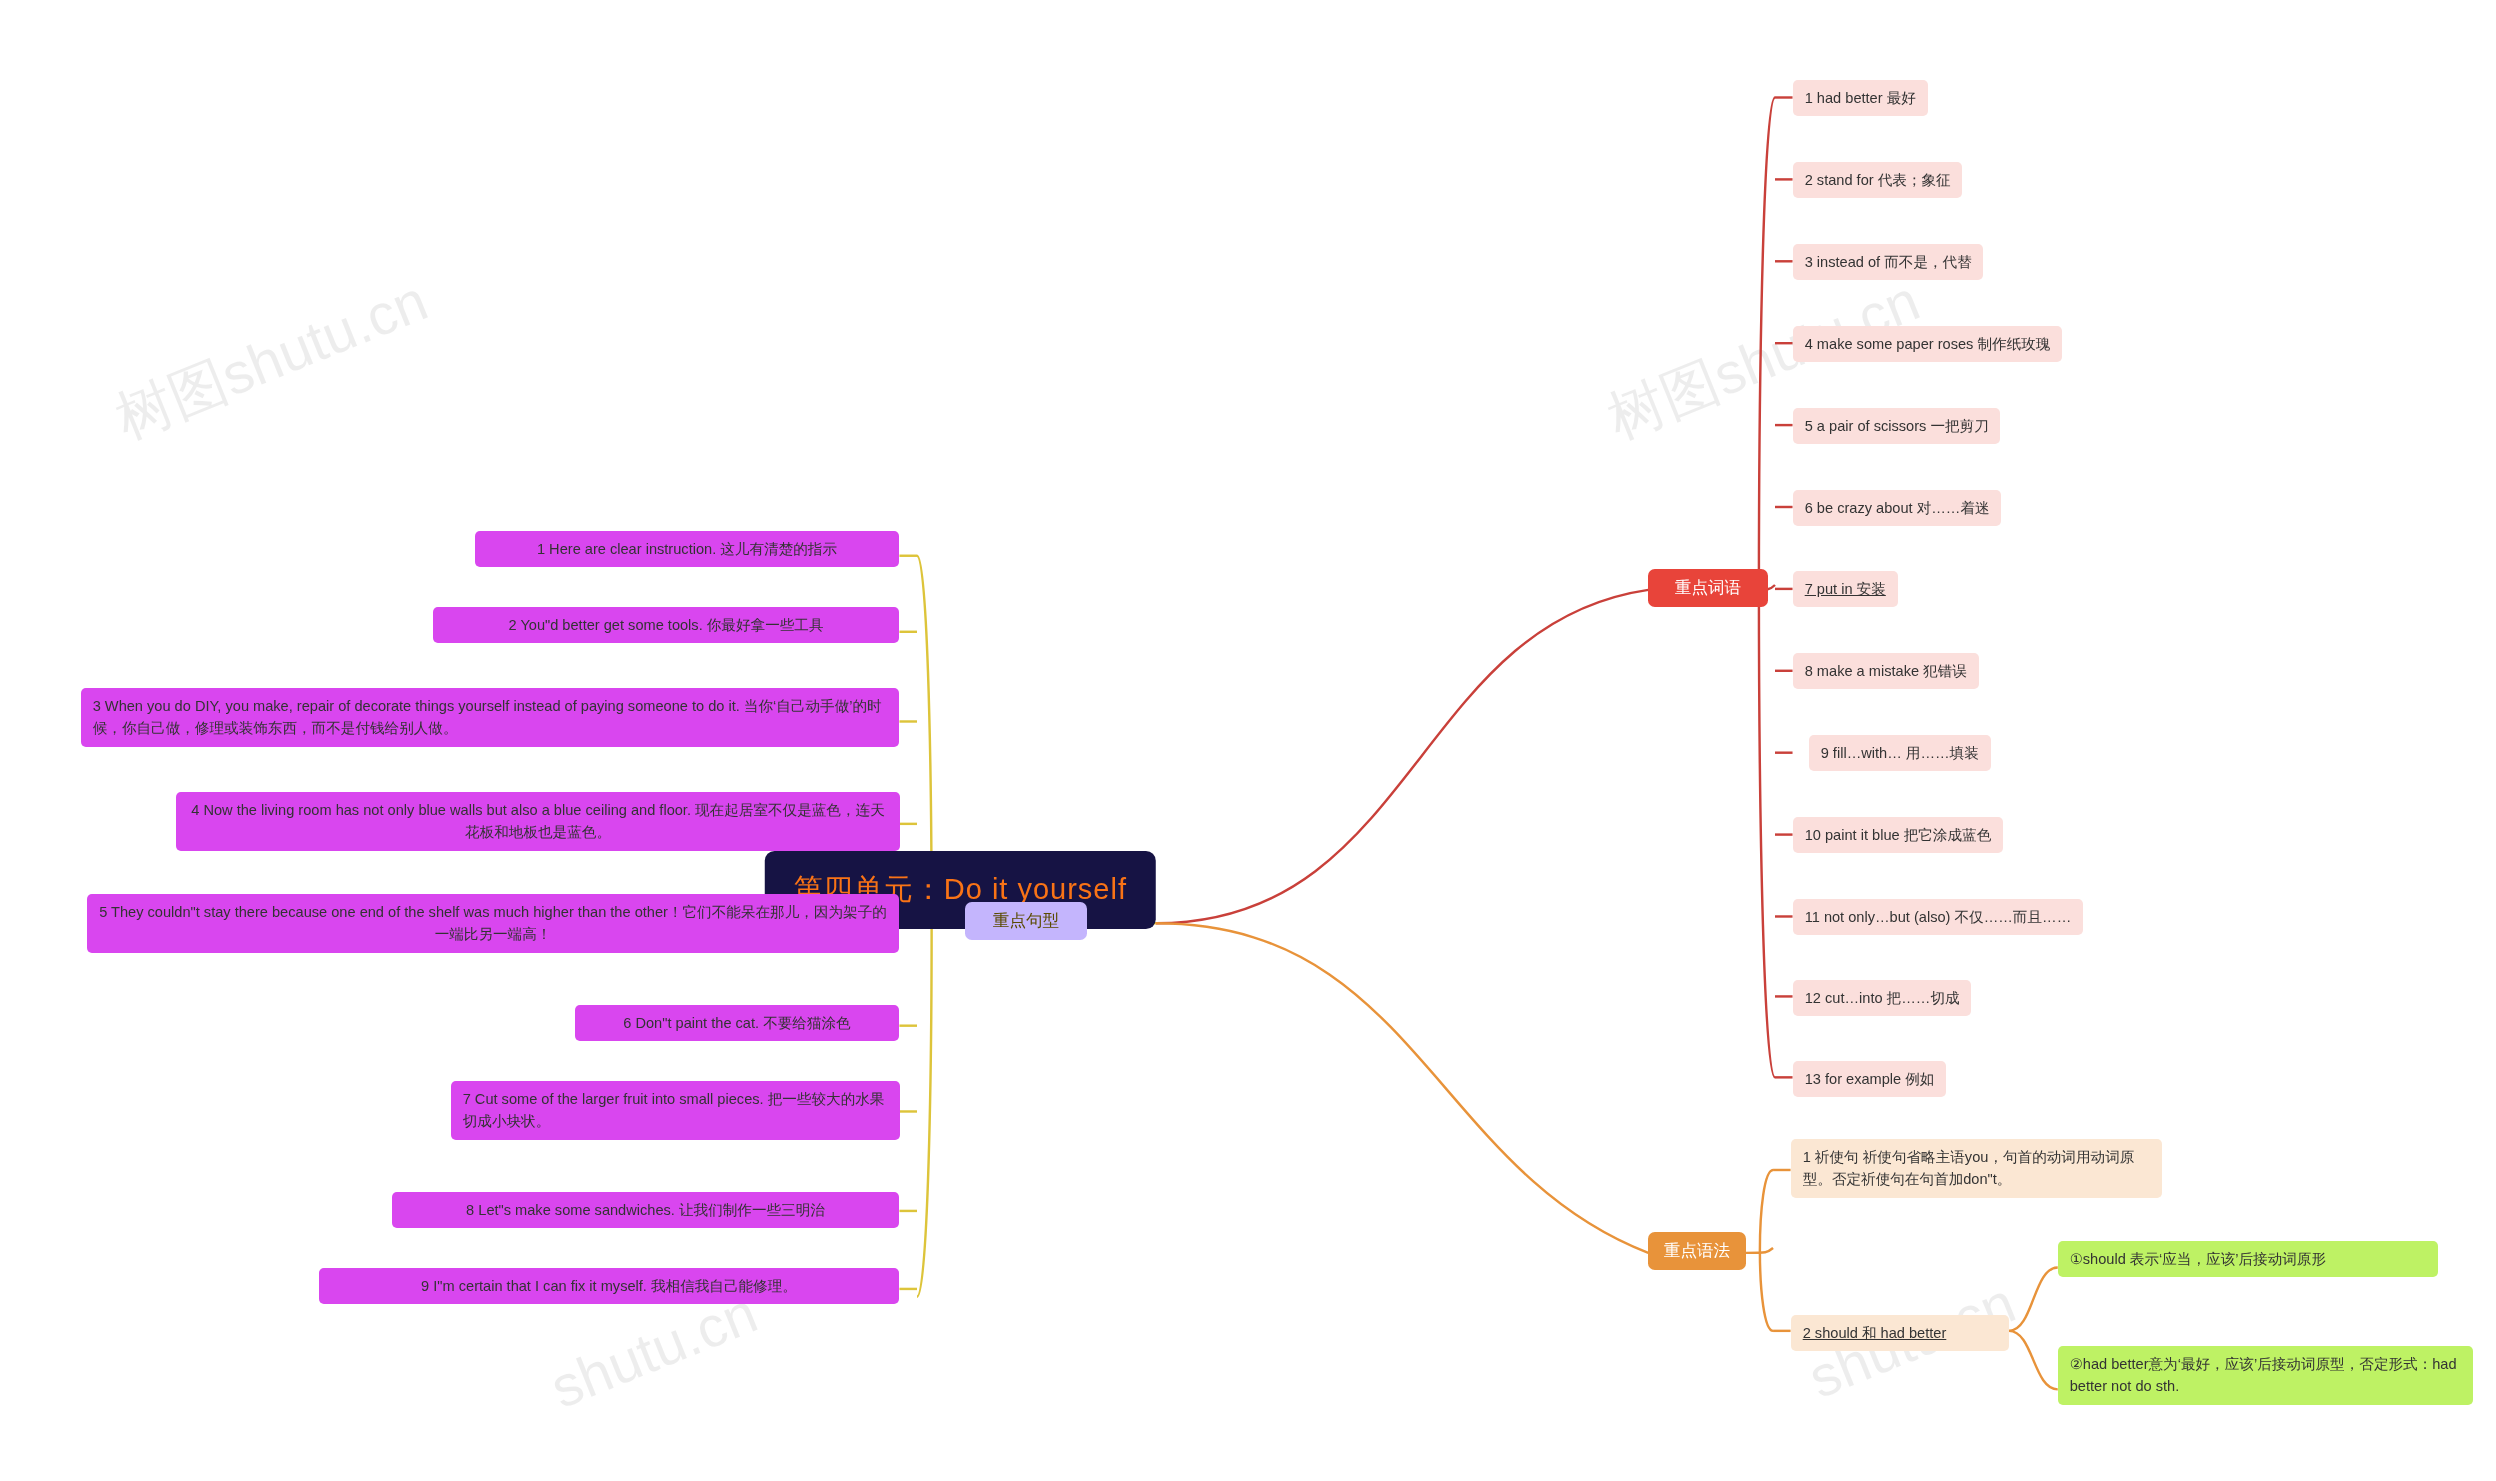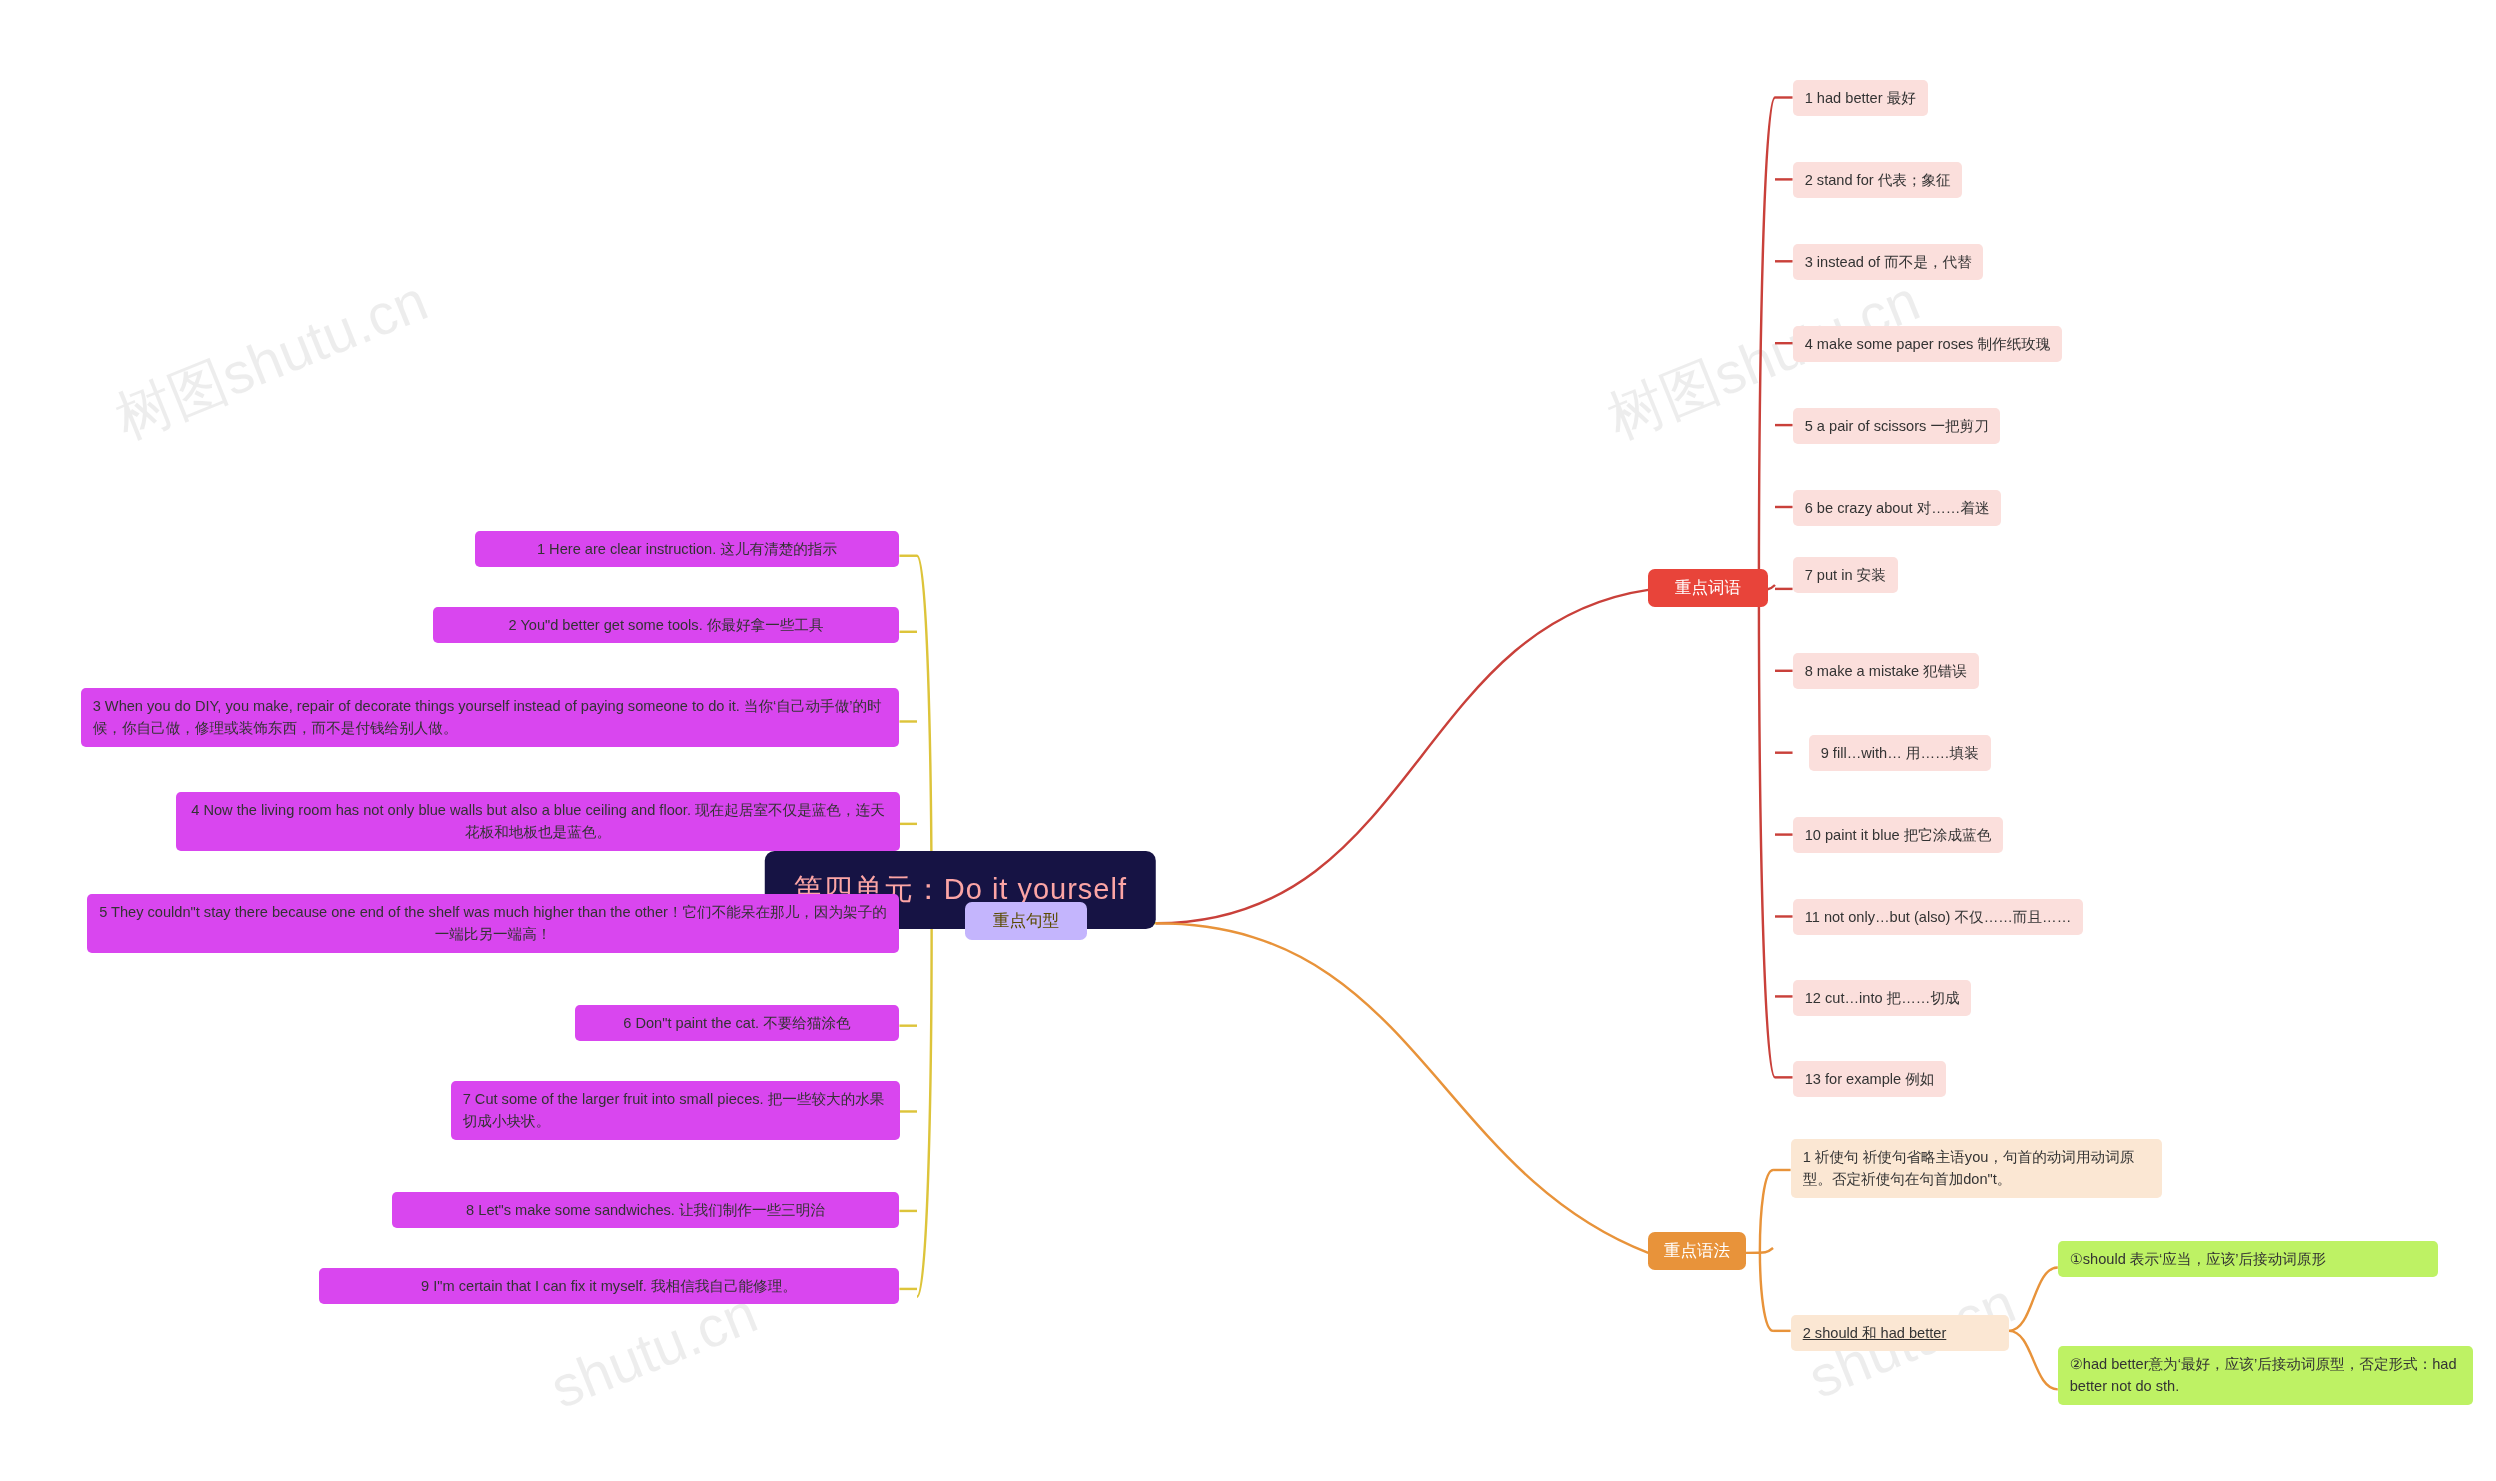--- a/index.html
+++ b/index.html
@@ -27,21 +27,21 @@
     height: 1481px;
     pointer-events: none;
   }
   .node {
     position: absolute;
     box-sizing: border-box;
   }
   
   .root {
     background: #161344;
-    color: #fca5a5;
+    color: #f97316;
     border-radius: 9.8px;
     font-size: 29px;
     letter-spacing: 1px;
     display: flex;
     align-items: center;
     justify-content: center;
     padding: 19px 29px;
     white-space: nowrap;
   }
   
@@ -153,21 +153,21 @@
   <div class="node branch-label branch-grammar" style="left:1648px;top:1232px;width:98px;">
     <span>重点语法</span>
   </div>
 
   <div class="node leaf leaf-pink" style="left:1793px;top:80px;"><span>1 had better 最好</span></div>
   <div class="node leaf leaf-pink" style="left:1793px;top:162px;"><span>2 stand for 代表；象征</span></div>
   <div class="node leaf leaf-pink" style="left:1793px;top:244px;"><span>3 instead of 而不是，代替</span></div>
   <div class="node leaf leaf-pink" style="left:1793px;top:326px;"><span>4 make some paper roses 制作纸玫瑰</span></div>
   <div class="node leaf leaf-pink" style="left:1793px;top:408px;"><span>5 a pair of scissors 一把剪刀</span></div>
   <div class="node leaf leaf-pink" style="left:1793px;top:490px;"><span>6 be crazy about 对……着迷</span></div>
-  <div class="node leaf leaf-pink" style="left:1793px;top:557px;"><span>7 put in 安装</span></div>
+  <div class="node leaf leaf-pink" style="left:1793px;top:571px;text-decoration:underline;"><span>7 put in 安装</span></div>
   <div class="node leaf leaf-pink" style="left:1793px;top:653px;"><span>8 make a mistake 犯错误</span></div>
   <div class="node leaf leaf-pink" style="left:1793px;top:735px;margin-left:16px;"><span>9 fill…with… 用……填装</span></div>
   <div class="node leaf leaf-pink" style="left:1793px;top:817px;"><span>10 paint it blue 把它涂成蓝色</span></div>
   <div class="node leaf leaf-pink" style="left:1793px;top:899px;"><span>11 not only…but (also) 不仅……而且……</span></div>
   <div class="node leaf leaf-pink" style="left:1793px;top:980px;"><span>12 cut…into 把……切成</span></div>
   <div class="node leaf leaf-pink" style="left:1793px;top:1061px;"><span>13 for example 例如</span></div>
 
   <div class="node leaf leaf-yellow" style="left:475px;top:531px;width:424px;text-align:center;"><span>1 Here are clear instruction. 这儿有清楚的指示</span></div>
   <div class="node leaf leaf-yellow" style="left:433px;top:607px;width:466px;text-align:center;"><span>2 You"d better get some tools. 你最好拿一些工具</span></div>
   <div class="node leaf leaf-yellow" style="left:81px;top:688px;width:818px;text-align:left;"><span>3 When you do DIY, you make, repair of decorate things yourself instead of paying someone to do it. 当你‘自己动手做’的时候，你自己做，修理或装饰东西，而不是付钱给别人做。</span></div>

